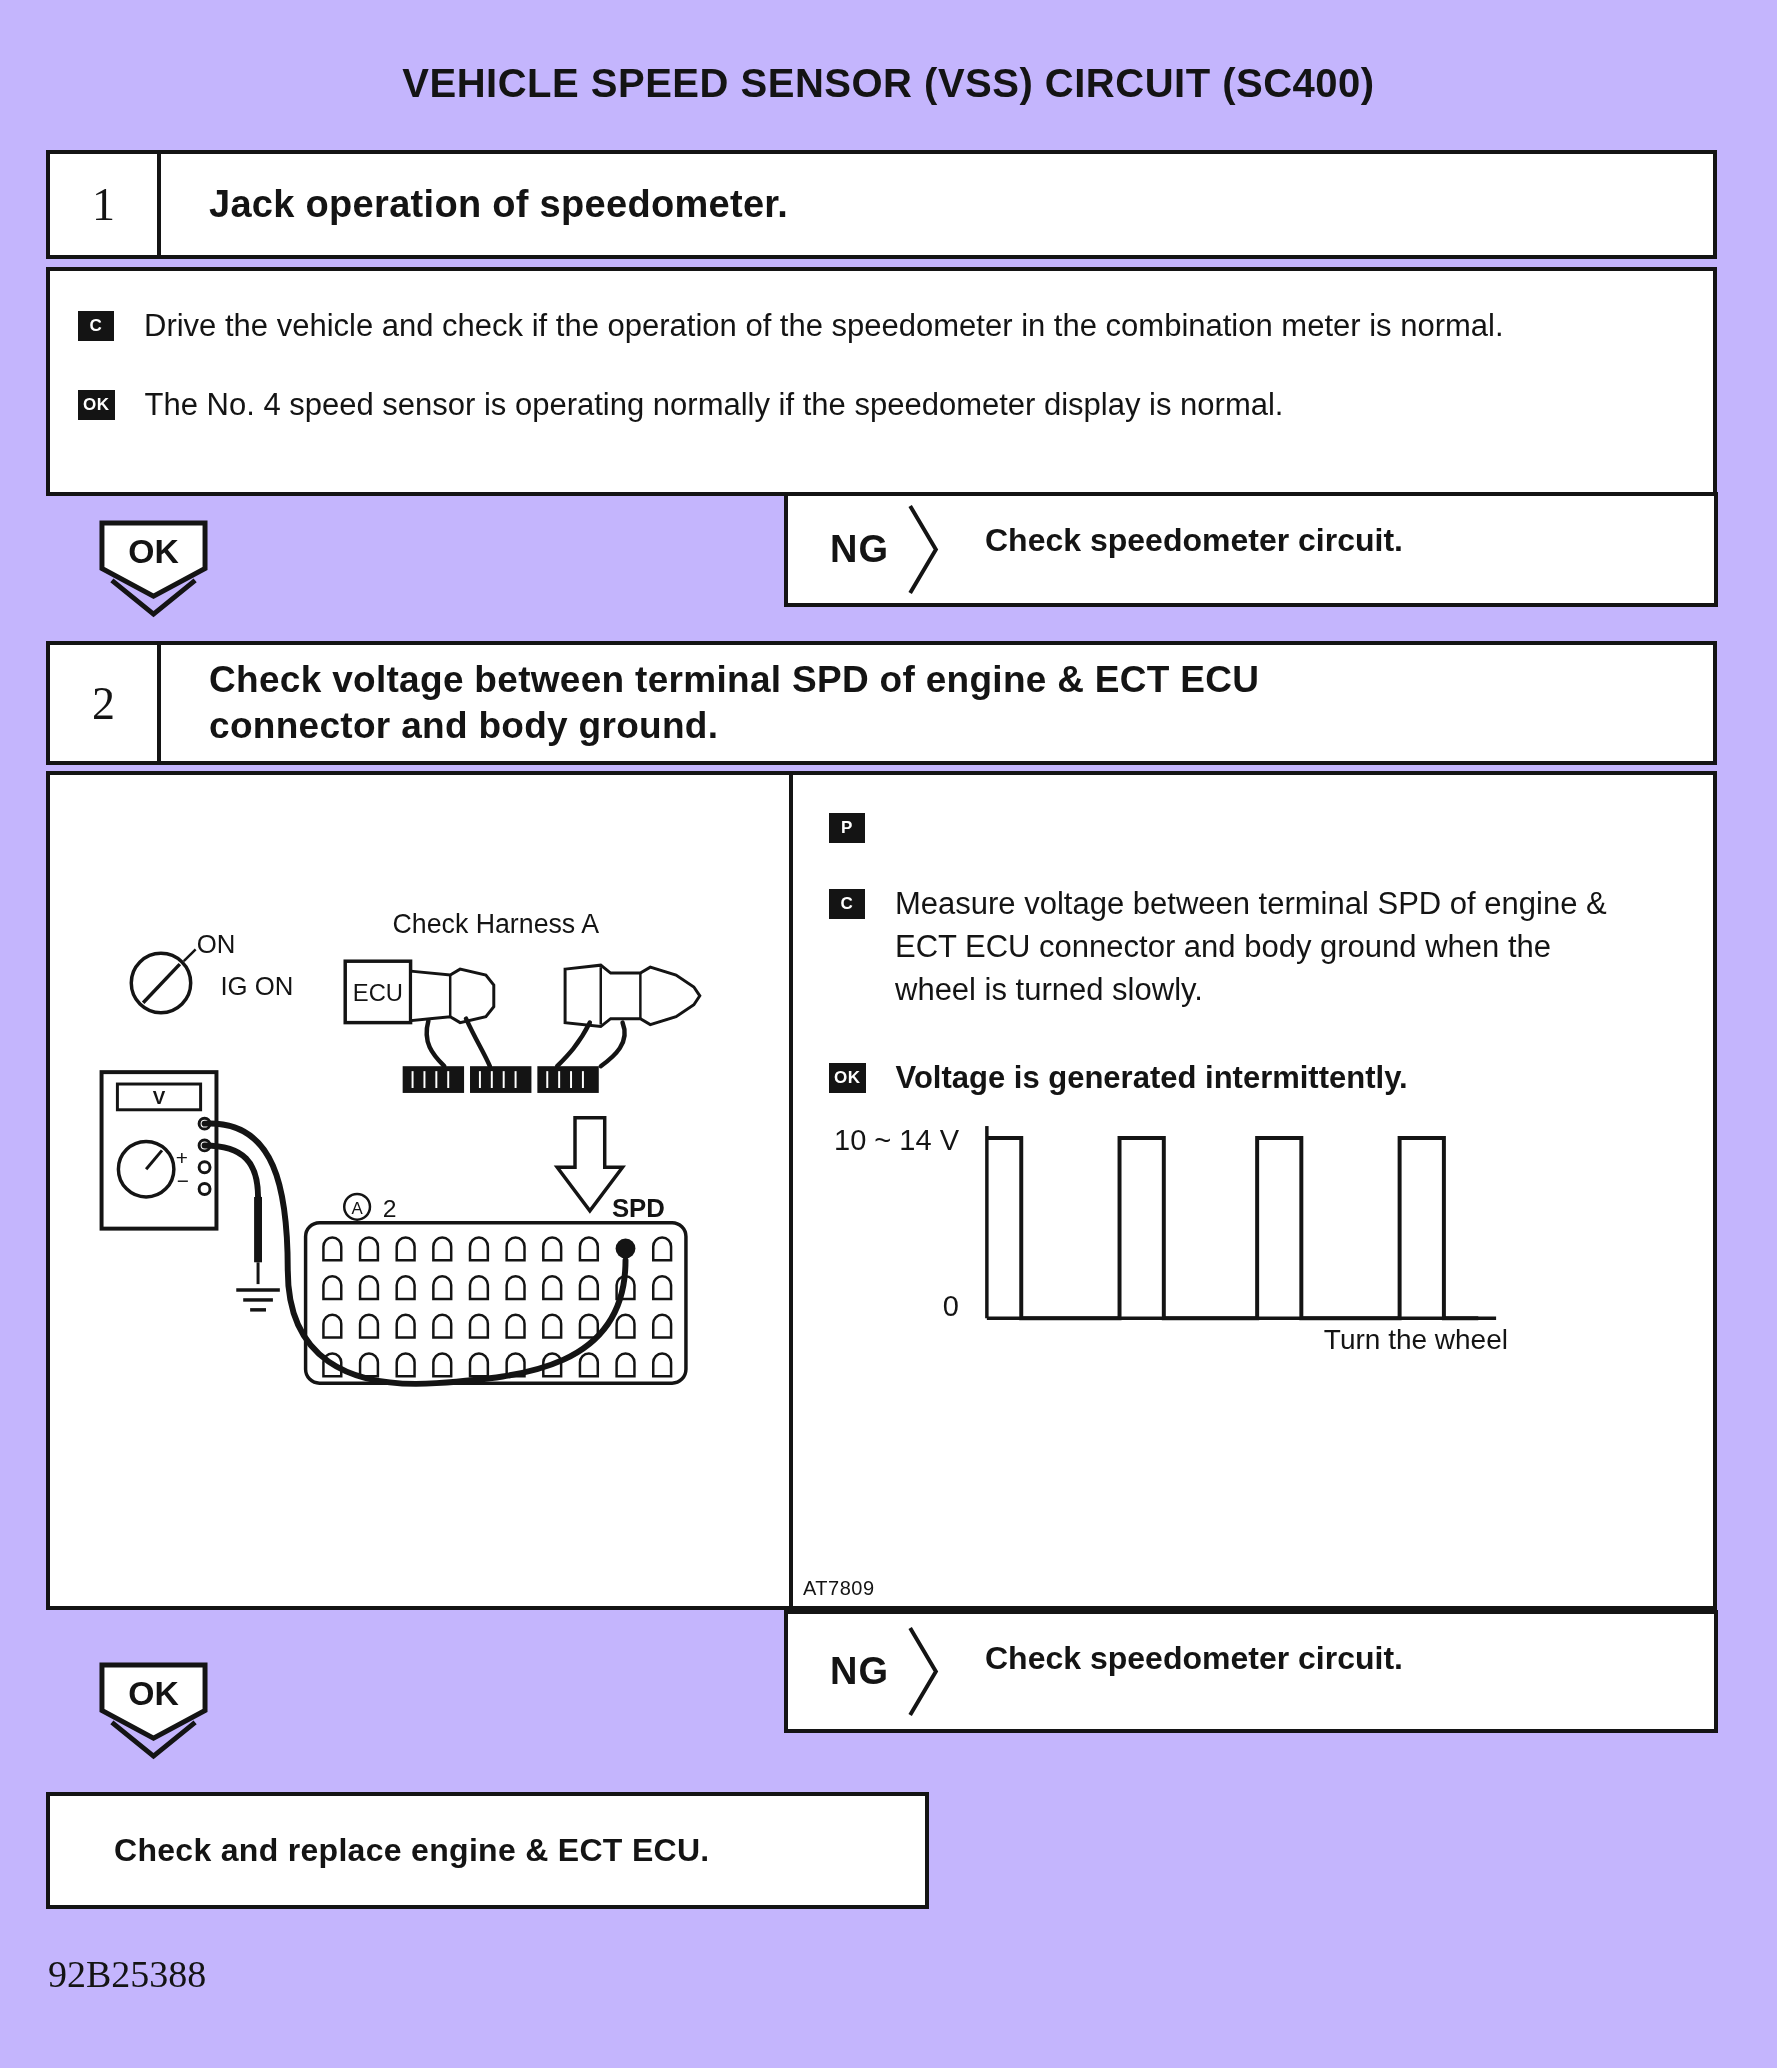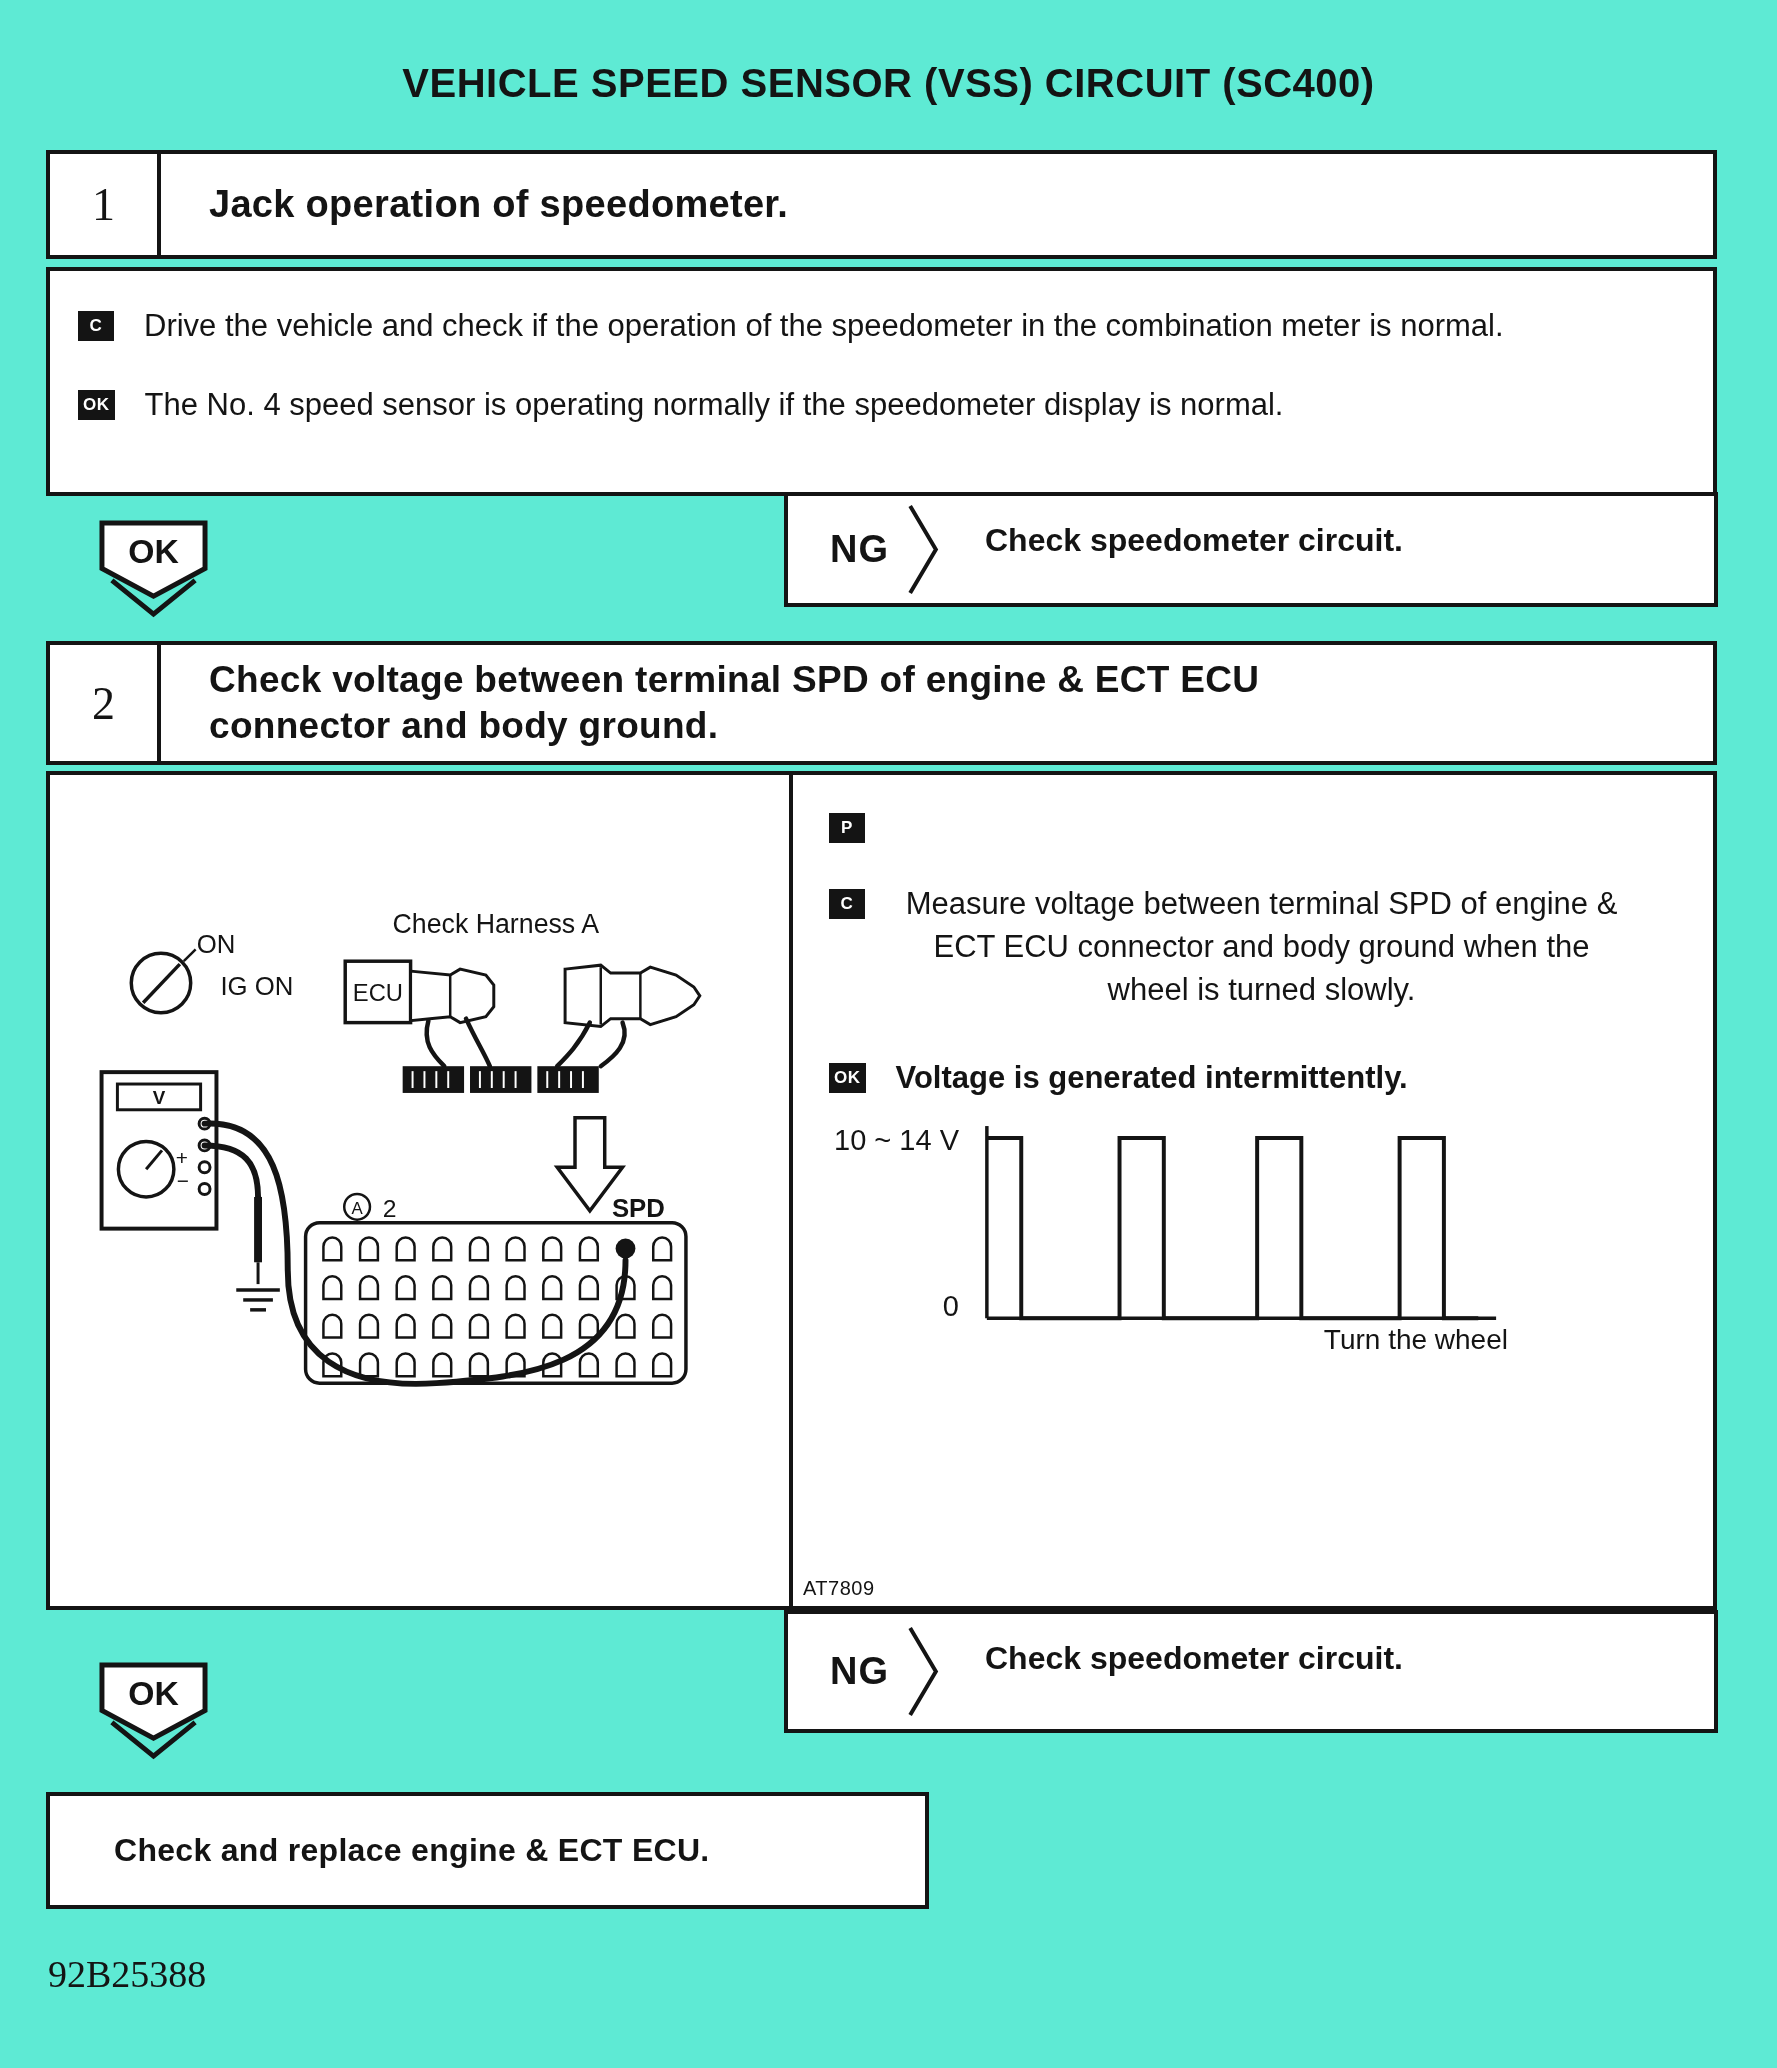--- a/index.html
+++ b/index.html
@@ -1,17 +1,17 @@
 <!DOCTYPE html>
 <html><head>
 <meta charset="utf-8">
 <style>
   html,body{margin:0;padding:0;background:#e8e8e8;}
   .page{
-    position:relative;width:1777px;height:2068px;background:#5eead4;
+    position:relative;width:1777px;height:2068px;background:#c4b5fd;
     font-family:"Liberation Sans",sans-serif;color:#141414;overflow:hidden;
   }
   .box{position:absolute;border:4px solid #141414;background:#fff;box-sizing:border-box;}
   .doc-title{
     position:absolute;top:61px;left:0;width:100%;text-align:center;
     font-size:40px;font-weight:bold;letter-spacing:0.5px;
   }
   
   .s1h{left:46px;top:150px;width:1671px;height:109px;display:flex;}
   .s2h{left:46px;top:641px;width:1671px;height:124px;display:flex;}
@@ -25,21 +25,21 @@
   }
   .s2h .header-title{font-size:37px;max-width:1188px;}
   
   .s1b{left:46px;top:267px;width:1671px;height:229px;padding:34px 40px 0 28px;}
   .item-row{display:flex;align-items:flex-start;gap:30px;margin-bottom:36px;}
   .icon-sq{
     display:inline-flex;min-width:36px;height:30px;padding:0 5px;background:#141414;
     color:#fff;font-size:17px;font-weight:bold;align-items:center;justify-content:center;
     margin-top:6px;flex:none;letter-spacing:0.5px;box-sizing:border-box;
   }
-  .item-text{font-size:31px;line-height:1.38;max-width:1416px;text-align:center;}
+  .item-text{font-size:31px;line-height:1.38;max-width:1416px;}
   
   .ok-banner{position:absolute;width:111px;height:111px;}
   .ok1{left:98px;top:519px;}
   .ok2{left:98px;top:1661px;}
   .ok-banner .shape{fill:#fff;stroke:#141414;stroke-width:5;}
   .ok-banner .chev{fill:none;stroke:#141414;stroke-width:5;}
   .ok-banner text{font-size:34px;font-weight:bold;fill:#141414;text-anchor:middle;
     font-family:"Liberation Sans",sans-serif;}
   
   .ng-box{display:flex;}

